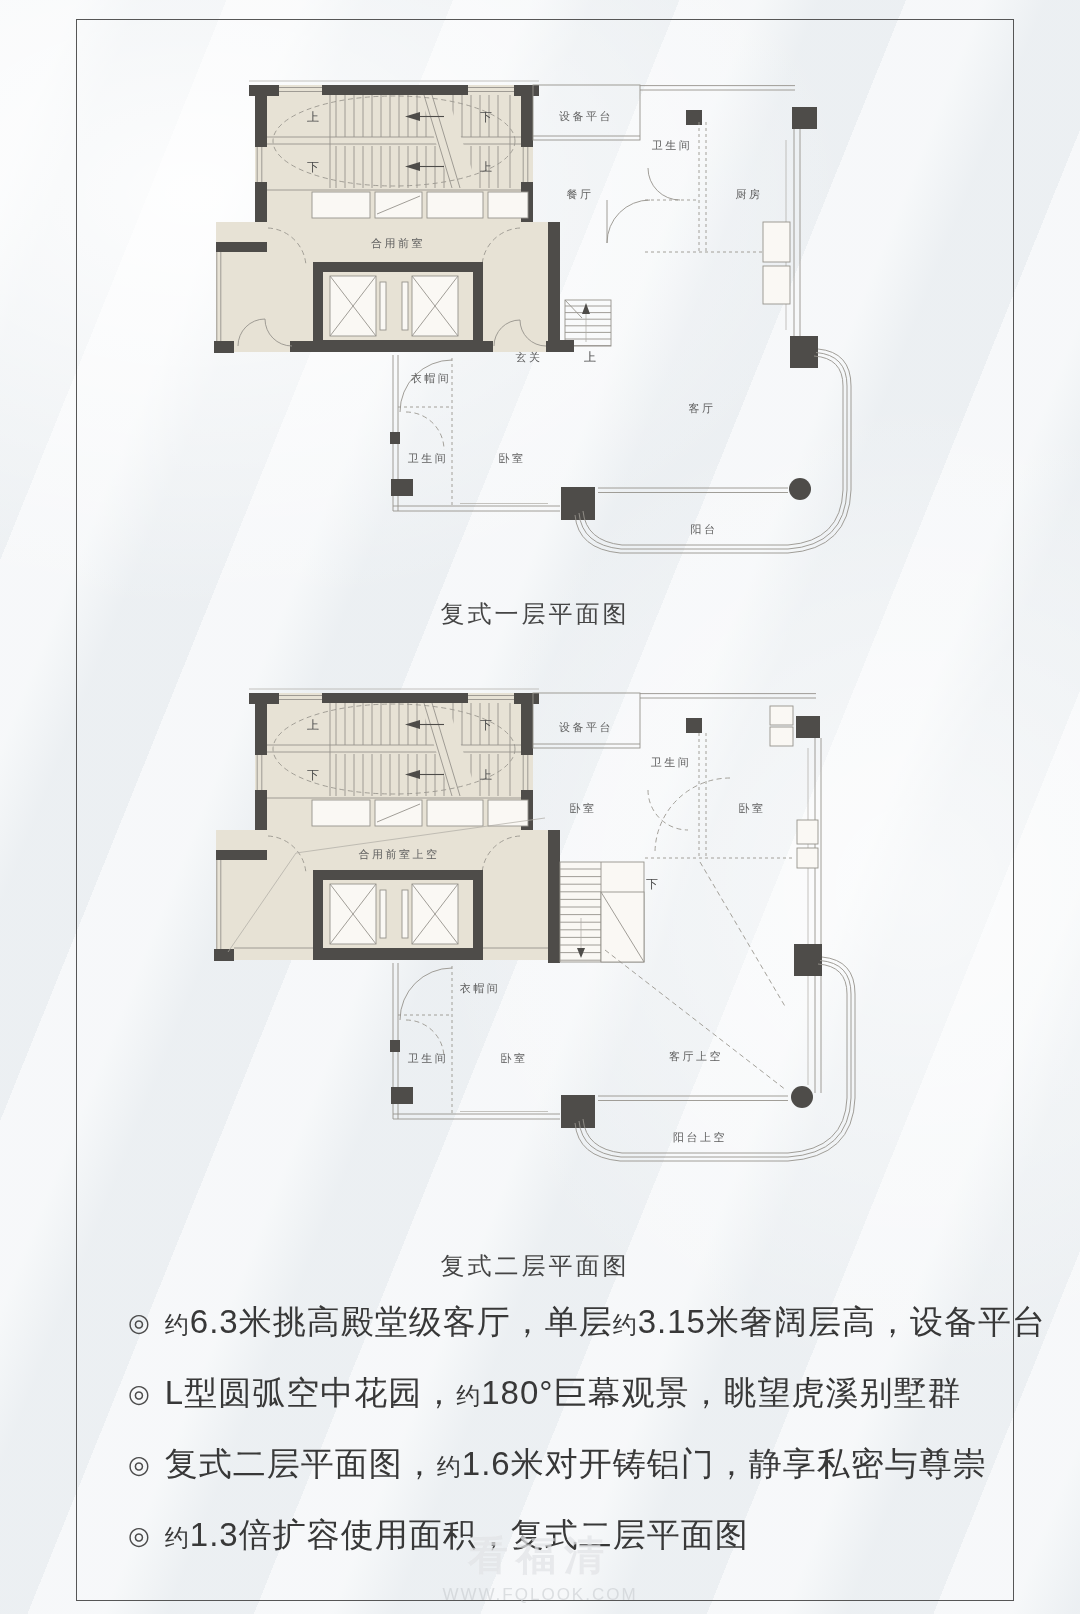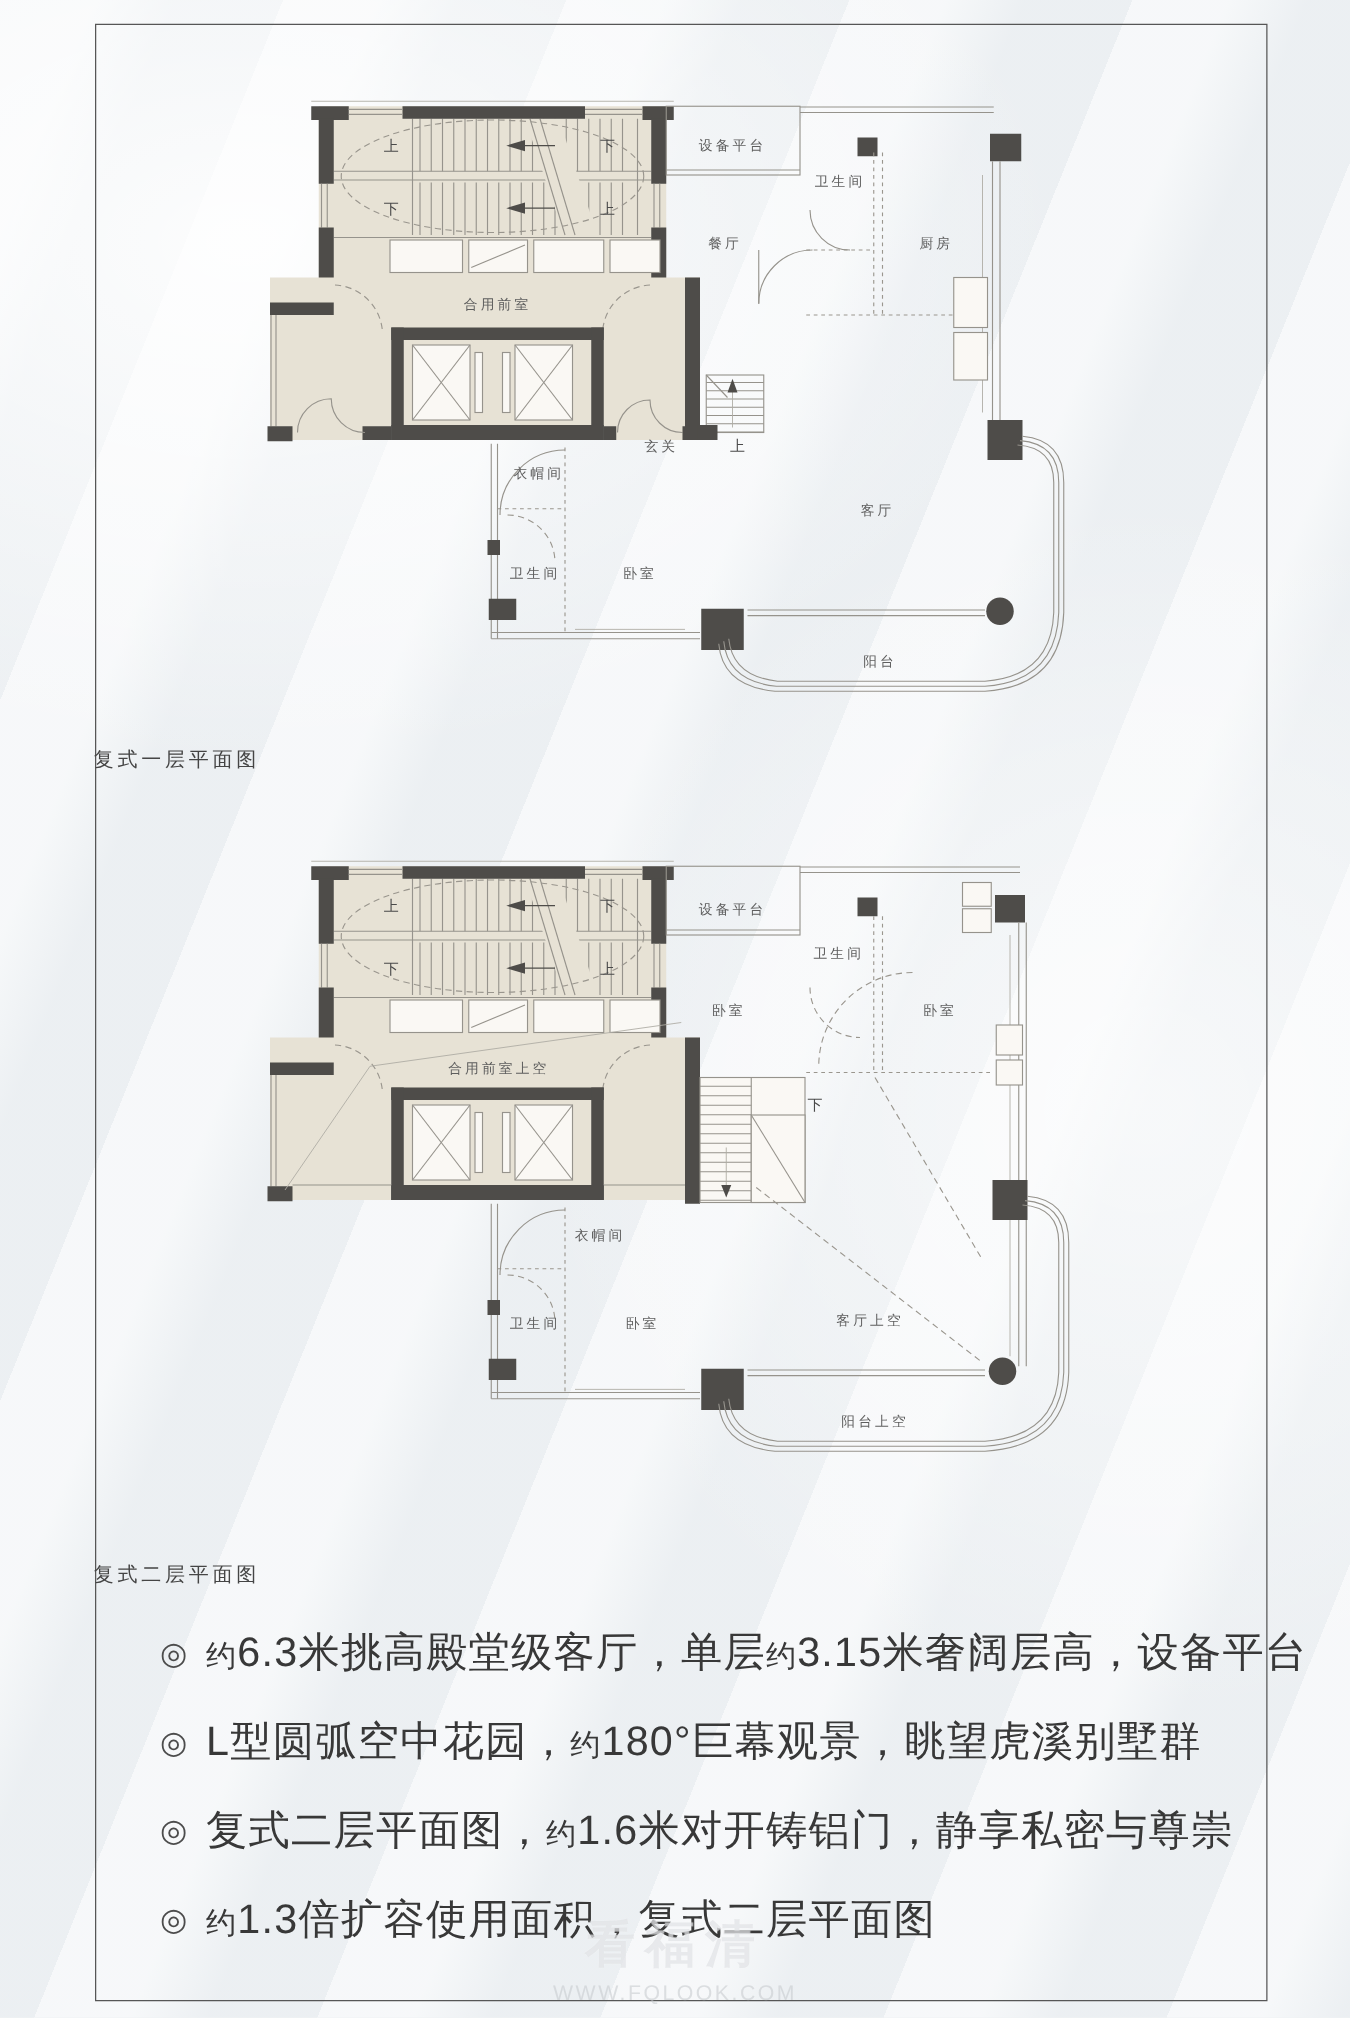--- a/index.html
+++ b/index.html
@@ -15,22 +15,22 @@
       radial-gradient(900px 900px at 85% 55%, rgba(255,255,255,.6), rgba(255,255,255,0) 55%),
       repeating-linear-gradient(112deg, rgba(255,255,255,.40) 0 70px, rgba(224,229,234,.30) 130px 210px),
       #f1f4f6;
   }
   .frame{
     position:absolute;left:76px;top:19px;width:938px;height:1582px;
     border:1.5px solid #565656;box-sizing:border-box;
   }
   .plan-svg{position:absolute;}
   .caption{
-    position:absolute;left:75px;width:920px;text-align:left;
-    font-size:16px;color:#454545;letter-spacing:3px;
+    position:absolute;left:75px;width:920px;text-align:center;
+    font-size:24px;color:#454545;letter-spacing:3px;
   }
   
   .dk{fill:#4e4c49;stroke:none;}
   .beige{fill:#e7e2d5;stroke:none;}
   .cell{fill:#faf8f4;stroke:#96938c;stroke-width:0.9;}
   .tl{stroke:#96938c;stroke-width:0.9;fill:none;}
   .tn{stroke:#aeaba4;stroke-width:0.7;fill:none;}
   .dash{stroke:#9a968e;stroke-width:0.9;fill:none;stroke-dasharray:5 3.5;}
   .dash2{stroke-dasharray:3 3;}
   .dks{stroke:#4e4c49;stroke-width:1.1;fill:none;}

